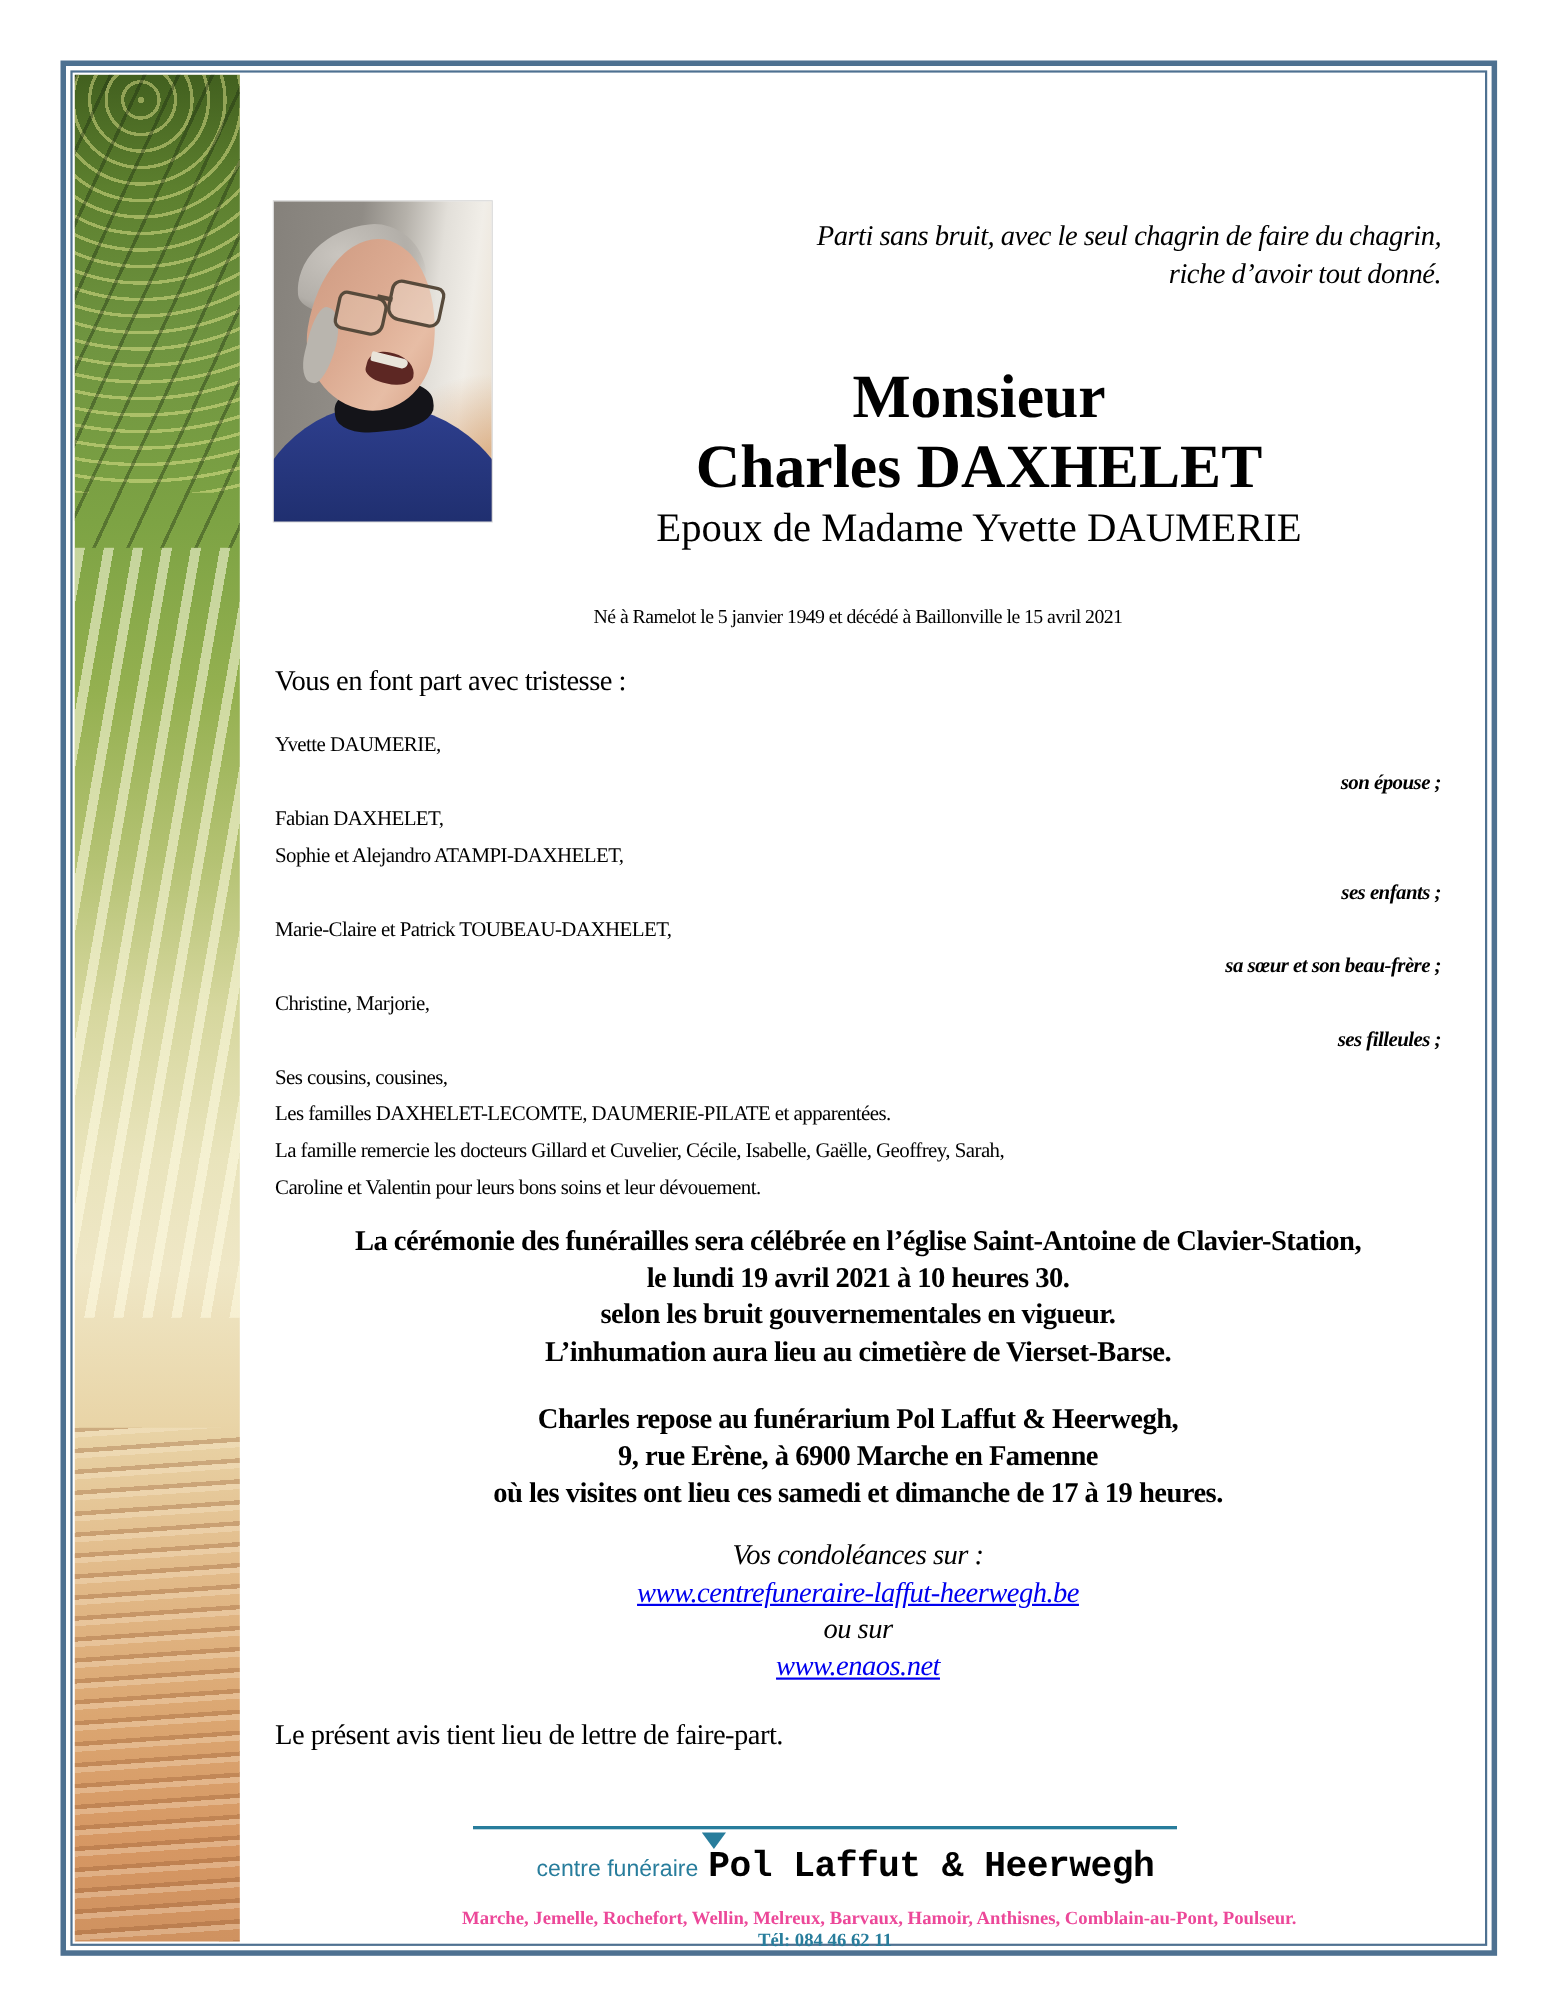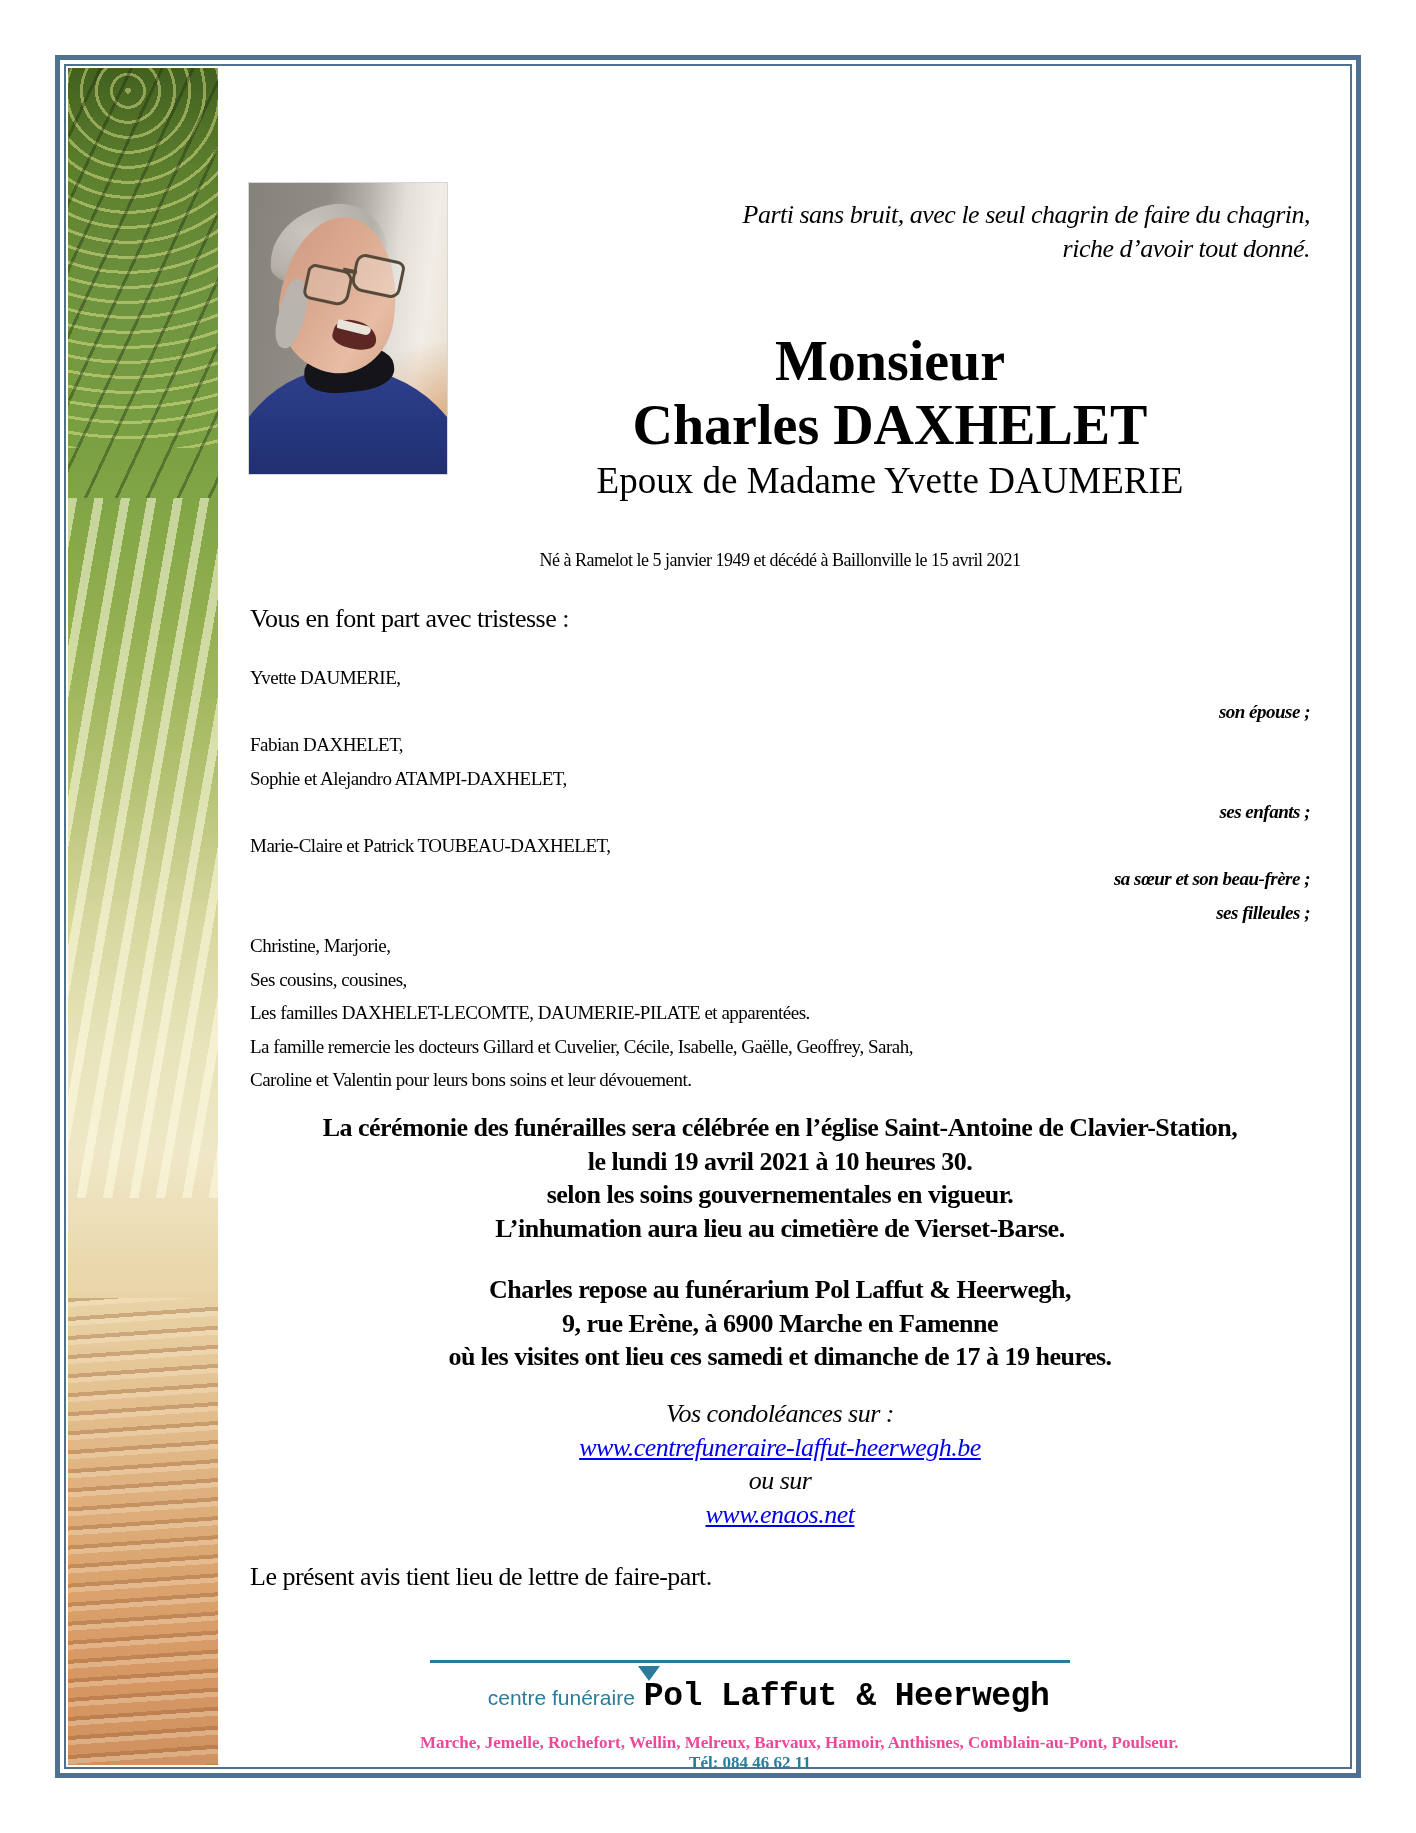--- a/index.html
+++ b/index.html
@@ -198,32 +198,32 @@
   <div class="intro txt">Vous en font part avec tristesse :</div>
 
   <div class="family txt">
     <div class="row">Yvette DAUMERIE,</div>
     <div class="row relation">son épouse ;</div>
     <div class="row">Fabian DAXHELET,</div>
     <div class="row">Sophie et Alejandro ATAMPI-DAXHELET,</div>
     <div class="row relation">ses enfants ;</div>
     <div class="row">Marie-Claire et Patrick TOUBEAU-DAXHELET,</div>
     <div class="row relation">sa sœur et son beau-frère ;</div>
+    <div class="row">Christine, Marjorie,</div>
     <div class="row relation">ses filleules ;</div>
-    <div class="row">Christine, Marjorie,</div>
     <div class="row">Ses cousins, cousines,</div>
     <div class="row">Les familles DAXHELET-LECOMTE, DAUMERIE-PILATE et apparentées.</div>
     <div class="row">La famille remercie les docteurs Gillard et Cuvelier, Cécile, Isabelle, Gaëlle, Geoffrey, Sarah,</div>
     <div class="row">Caroline et Valentin pour leurs bons soins et leur dévouement.</div>
   </div>
 
   <div class="ceremony txt">
     <div class="row">La cérémonie des funérailles sera célébrée en l’église Saint-Antoine de Clavier-Station,</div>
     <div class="row">le lundi 19 avril 2021 à 10 heures 30.</div>
-    <div class="row">selon les soins gouvernementales en vigueur.</div>
+    <div class="row">selon les bruit gouvernementales en vigueur.</div>
     <div class="row">L’inhumation aura lieu au cimetière de Vierset-Barse.</div>
   </div>
 
   <div class="repose txt">
     <div class="row">Charles repose au funérarium Pol Laffut &amp; Heerwegh,</div>
     <div class="row">9, rue Erène, à 6900 Marche en Famenne</div>
     <div class="row">où les visites ont lieu ces samedi et dimanche de 17 à 19 heures.</div>
   </div>
 
   <div class="condolences txt">

